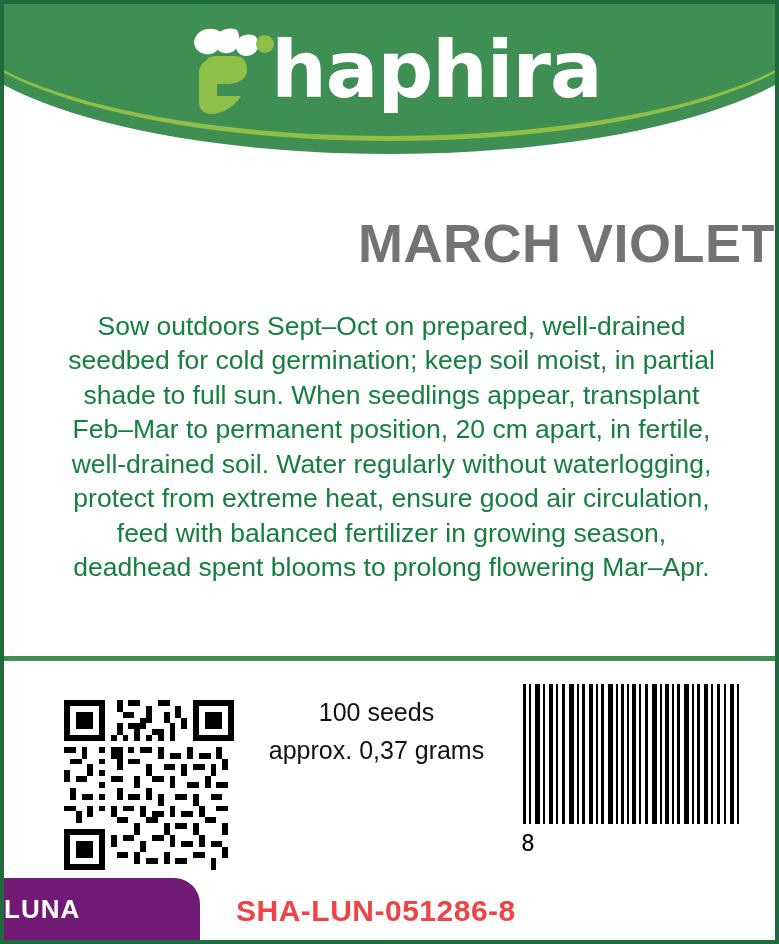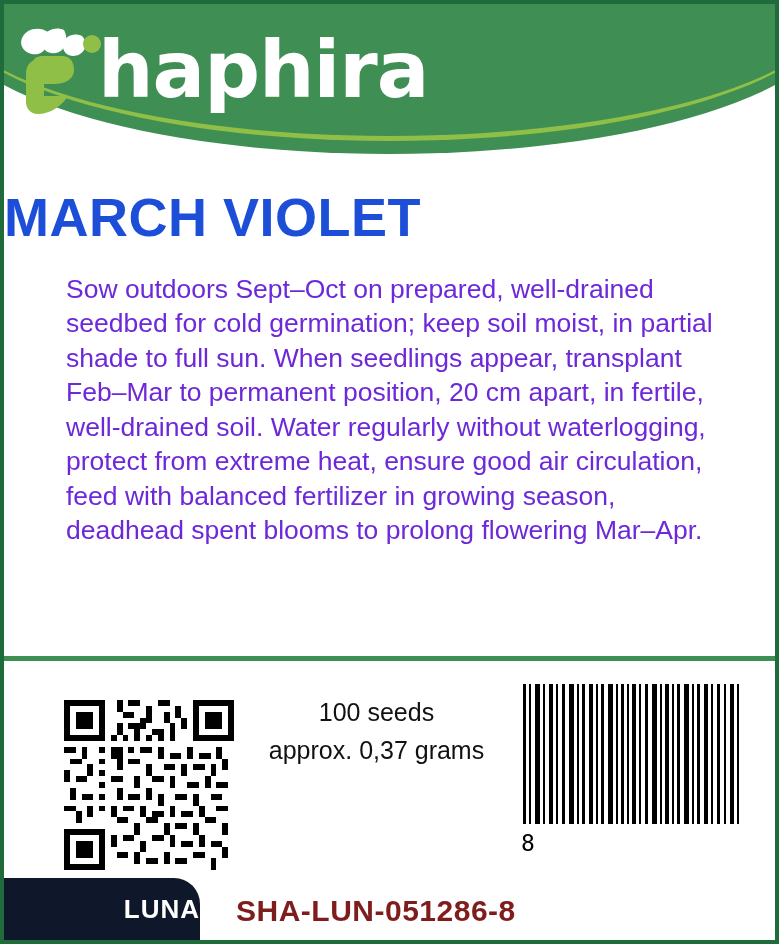--- a/index.html
+++ b/index.html
@@ -49,55 +49,56 @@
     border-radius: 0 0 50% 50%;
     border-bottom: 5px solid #8fbf46;
   }
   .logo-wrap {
     position: absolute;
     left: 0;
     top: 18px;
     width: 100%;
     display: flex;
     align-items: center;
+    justify-content: center;
     gap: 4px;
   }
   .logo-mark {
     position: relative;
     width: 104px;
     height: 96px;
     flex: none;
   }
   .brand-name {
     font-size: 78px;
     font-weight: bold;
     color: #ffffff;
     letter-spacing: -1px;
     line-height: 1;
     margin-left: -14px;
     font-family: "DejaVu Sans", sans-serif;
   }
 
   
   .title {
-    margin: 32px 0 0 0;
-    text-align: left;
+    margin: 58px 0 0 0;
+    text-align: right;
     font-size: 54px;
     font-weight: bold;
-    color: #1d4ed8;
+    color: #737373;
     letter-spacing: 0.5px;
   }
 
   
   .description {
-    margin: 24px 58px 0 62px;
+    margin: 35px 58px 0 62px;
     font-size: 26.5px;
     line-height: 1.30;
-    color: #6d28d9;
-    text-align: left;
+    color: #15803d;
+    text-align: center;
   }
 
   
   .divider {
     position: absolute;
     left: 0;
     top: 652px;
     width: 100%;
     height: 5px;
     background: #3f8f55;
@@ -163,39 +164,39 @@
     bottom: 0;
     width: 100%;
     height: 64px;
   }
   .variety-tab {
     position: absolute;
     left: 0;
     bottom: 0;
     width: 196px;
     height: 62px;
-    background: #0f172a;
+    background: #701a75;
     border-radius: 0 26px 0 0;
     display: flex;
     align-items: center;
-    justify-content: flex-end;
+    justify-content: flex-start;
   }
   .variety-tab span {
     color: #ffffff;
     font-size: 26px;
     font-weight: bold;
     letter-spacing: 1px;
   }
   .sku {
     position: absolute;
     left: 232px;
     bottom: 12px;
     font-size: 30px;
     font-weight: bold;
-    color: #7f1d1d;
+    color: #ef4444;
     letter-spacing: 0.5px;
   }
 </style>
 </head>
 <body>
 
 <div class="packet">
 
   <div class="header">
     <div class="header-bg"></div>

